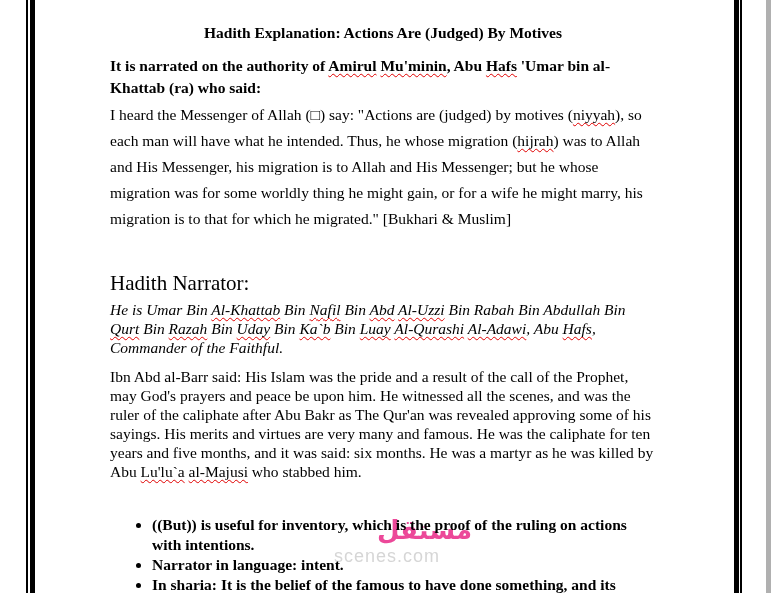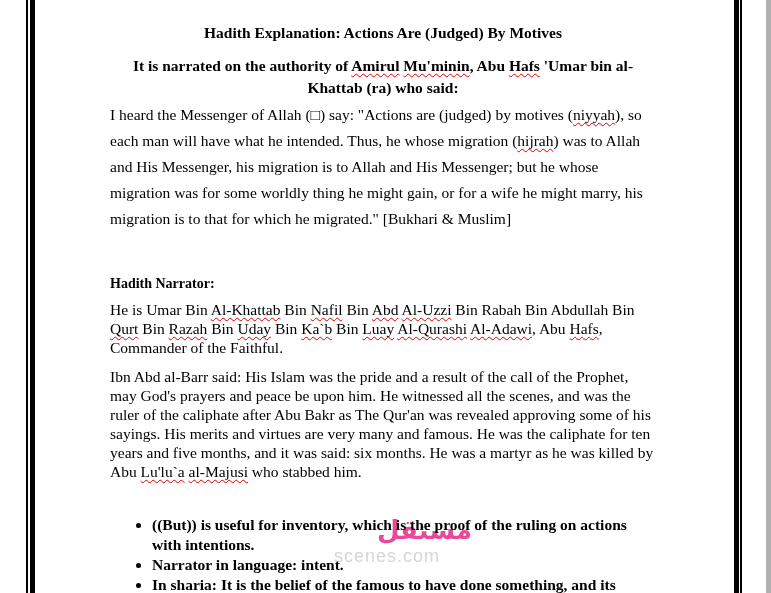--- a/index.html
+++ b/index.html
@@ -23,24 +23,24 @@
   .wm-ar{font-size:26px;font-weight:bold;color:#ec4899;line-height:32px;
          font-family:"DejaVu Sans",sans-serif;text-align:right;}
   .wm-en{font-size:18px;color:#d6d6d6;line-height:20px;letter-spacing:1px;
          font-family:"Liberation Sans","DejaVu Sans",sans-serif;}
 
   .content{
     position:absolute;left:110px;top:0;width:546px;z-index:1;
     font-size:15.5px;
   }
   .title{margin:23px 0 0 0;font-size:15.5px;font-weight:bold;text-align:center;line-height:19px;}
-  .intro{margin:13px 0 0 0;font-weight:bold;line-height:22px;text-align:center;}
+  .intro{margin:13px 0 0 0;font-weight:bold;line-height:22px;}
   .hadith{margin:3px 0 0 0;line-height:26px;}
-  .heading{margin:42px 0 0 0;font-size:14px;font-weight:bold;line-height:19px;}
-  .narrator{margin:7px 0 0 0;line-height:19.2px;}
+  .heading{margin:42px 0 0 0;font-size:21px;font-weight:normal;line-height:19px;}
+  .narrator{margin:7px 0 0 0;line-height:19.2px;font-style:italic;}
   .bio{margin:9px 0 0 0;line-height:19px;}
   ul.bullets{margin:34px 0 0 0;padding:0 0 0 42px;list-style:disc outside;}
   ul.bullets li{line-height:20px;padding-right:14px;font-weight:bold;}
   p,h1,h2{padding:0;}
 
   .sq{
     text-decoration:underline wavy #e00000 1px;
     text-underline-offset:2px;
     text-decoration-skip-ink:none;
   }

